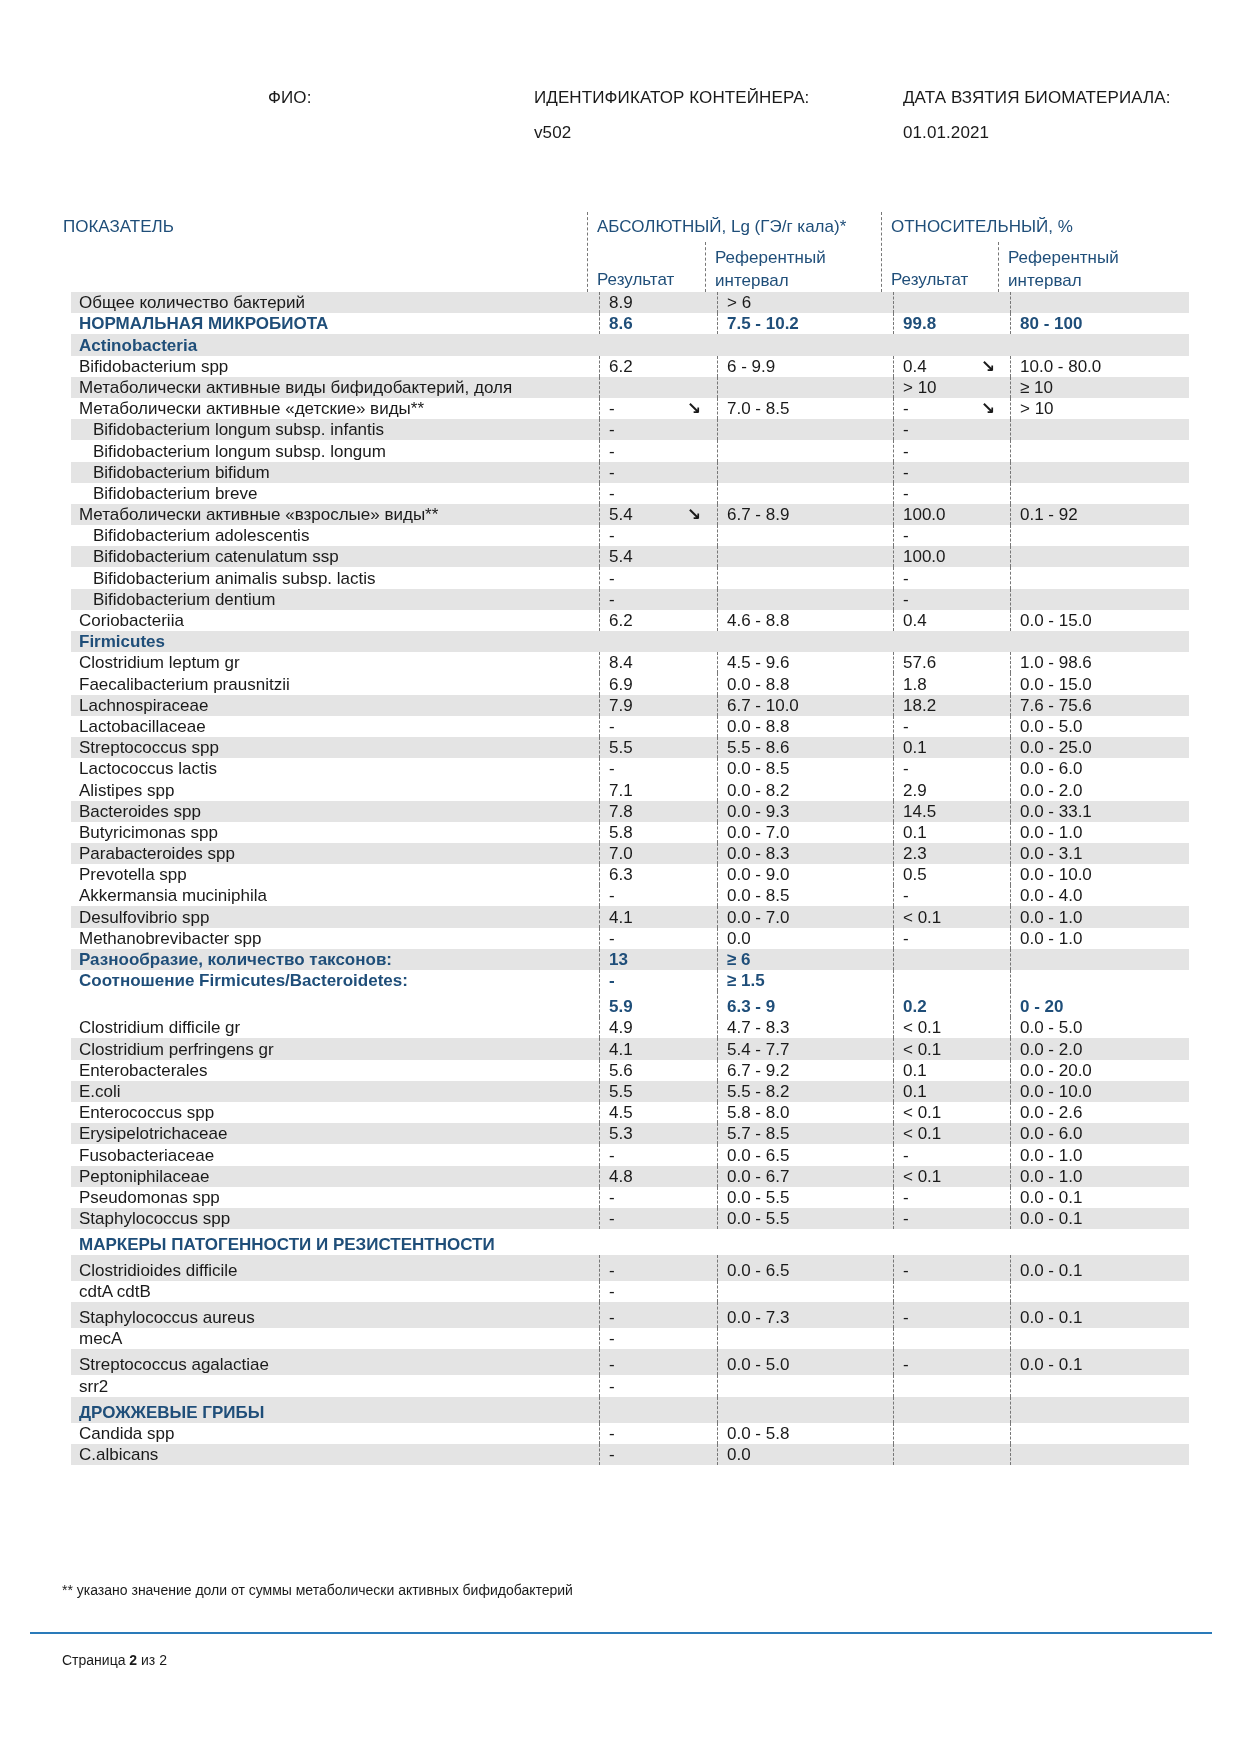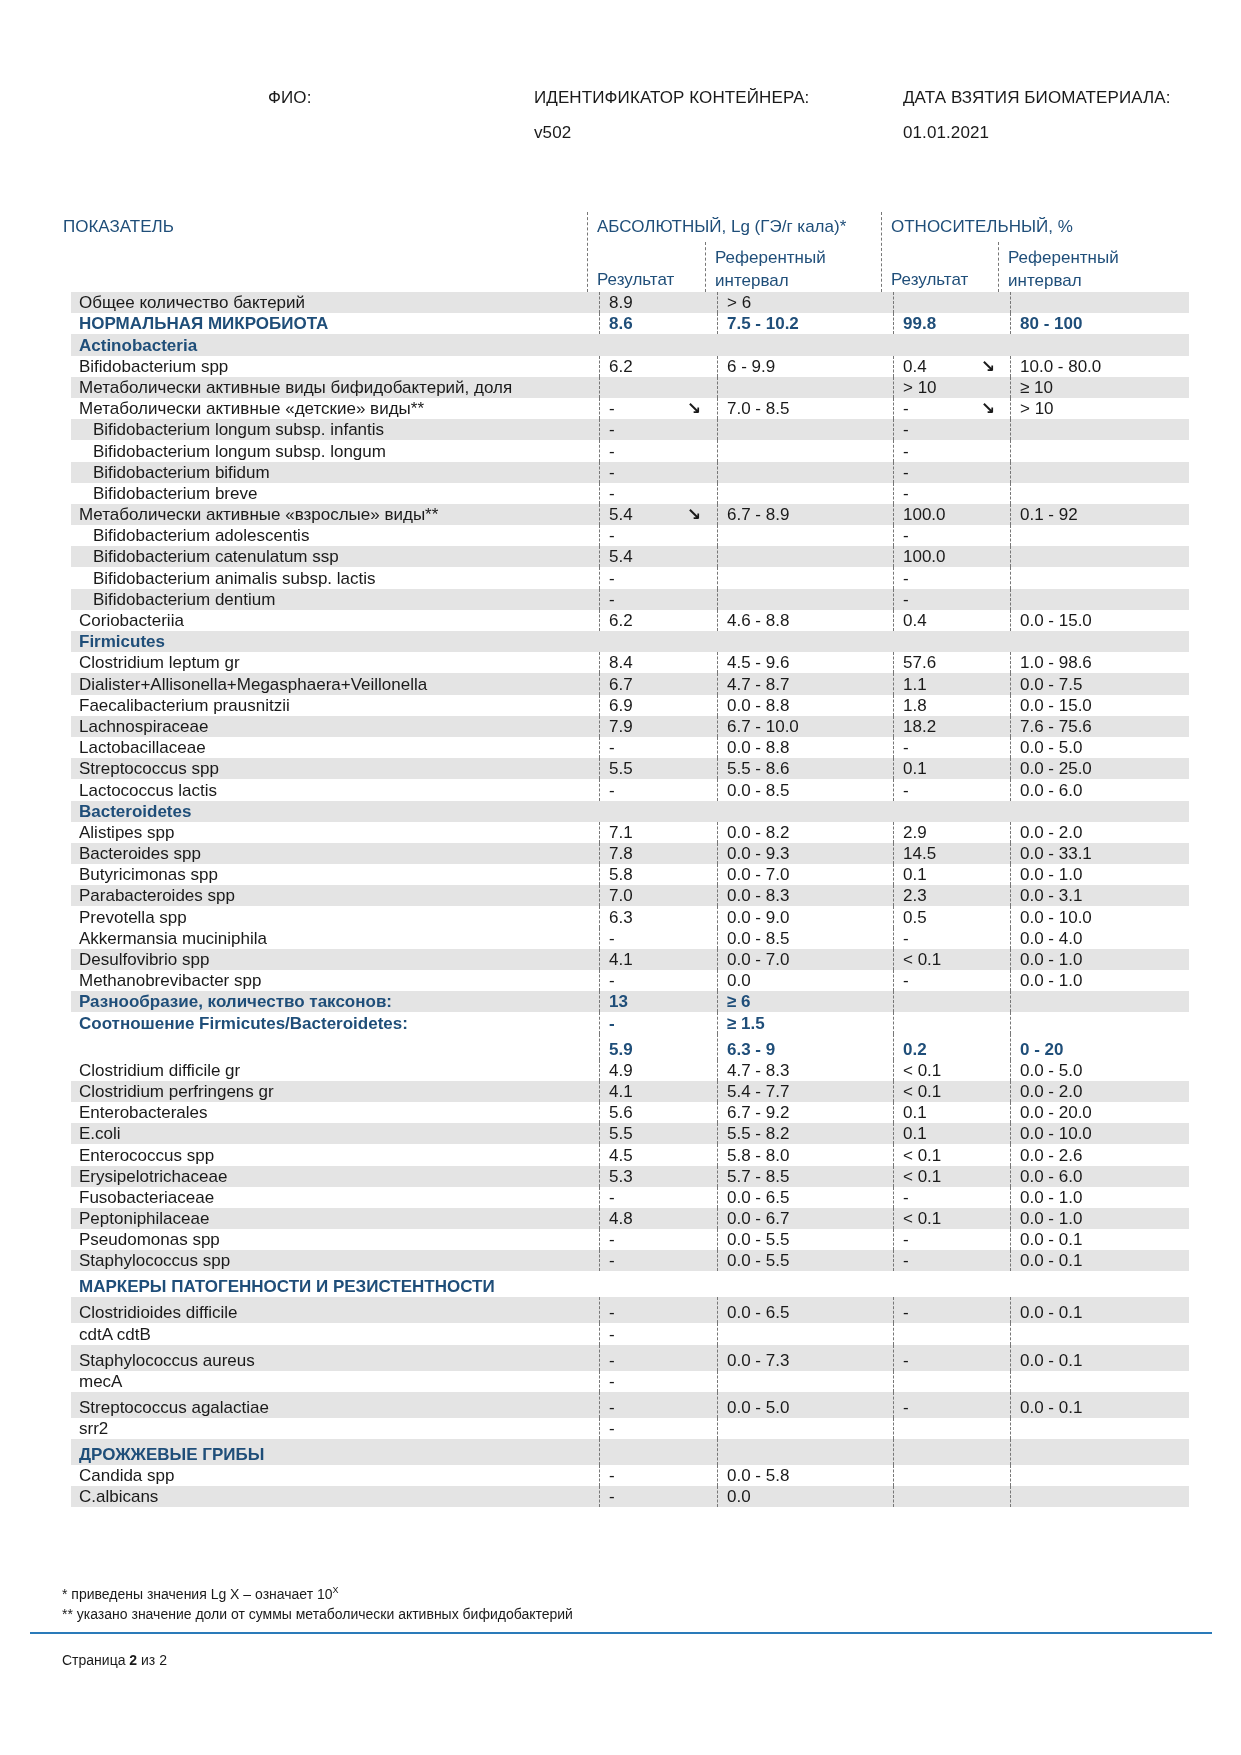--- a/index.html
+++ b/index.html
@@ -262,31 +262,20 @@
         <span class="cell c-name">Clostridium leptum gr</span>
         <span class="cell c-abs">8.4</span>
         <span class="cell c-absref">4.5 - 9.6</span>
         <span class="cell c-rel">57.6</span>
         <span class="cell c-relref">1.0 - 98.6</span>
         <div class="vline" style="left: 528px;"></div>
         <div class="vline" style="left: 646px;"></div>
         <div class="vline" style="left: 822px;"></div>
         <div class="vline" style="left: 939px;"></div>
       </div>
-      <div class="row shade">
-        <span class="cell c-name">Dialister+Allisonella+Megasphaera+Veillonella</span>
-        <span class="cell c-abs">6.7</span>
-        <span class="cell c-absref">4.7 - 8.7</span>
-        <span class="cell c-rel">1.1</span>
-        <span class="cell c-relref">0.0 - 7.5</span>
-        <div class="vline" style="left: 528px;"></div>
-        <div class="vline" style="left: 646px;"></div>
-        <div class="vline" style="left: 822px;"></div>
-        <div class="vline" style="left: 939px;"></div>
-      </div>
       <div class="row">
         <span class="cell c-name">Faecalibacterium prausnitzii</span>
         <span class="cell c-abs">6.9</span>
         <span class="cell c-absref">0.0 - 8.8</span>
         <span class="cell c-rel">1.8</span>
         <span class="cell c-relref">0.0 - 15.0</span>
         <div class="vline" style="left: 528px;"></div>
         <div class="vline" style="left: 646px;"></div>
         <div class="vline" style="left: 822px;"></div>
         <div class="vline" style="left: 939px;"></div>
@@ -327,27 +316,20 @@
       <div class="row">
         <span class="cell c-name">Lactococcus lactis</span>
         <span class="cell c-abs">-</span>
         <span class="cell c-absref">0.0 - 8.5</span>
         <span class="cell c-rel">-</span>
         <span class="cell c-relref">0.0 - 6.0</span>
         <div class="vline" style="left: 528px;"></div>
         <div class="vline" style="left: 646px;"></div>
         <div class="vline" style="left: 822px;"></div>
         <div class="vline" style="left: 939px;"></div>
-      </div>
-      <div class="row shade group">
-        <span class="cell c-name">Bacteroidetes</span>
-        <span class="cell c-abs"></span>
-        <span class="cell c-absref"></span>
-        <span class="cell c-rel"></span>
-        <span class="cell c-relref"></span>
       </div>
       <div class="row">
         <span class="cell c-name">Alistipes spp</span>
         <span class="cell c-abs">7.1</span>
         <span class="cell c-absref">0.0 - 8.2</span>
         <span class="cell c-rel">2.9</span>
         <span class="cell c-relref">0.0 - 2.0</span>
         <div class="vline" style="left: 528px;"></div>
         <div class="vline" style="left: 646px;"></div>
         <div class="vline" style="left: 822px;"></div>
@@ -679,17 +661,16 @@
         <div class="vline" style="left: 939px;"></div>
       </div>
     </div>
 <div class="vline" style="left: 528px; top: 0px; bottom: auto; height: 80px;"></div>
     <div class="vline" style="left: 822px; top: 0px; bottom: auto; height: 80px;"></div>
     <div class="vline" style="left: 646px; top: 30px; bottom: auto; height: 50px;"></div>
     <div class="vline" style="left: 939px; top: 30px; bottom: auto; height: 50px;"></div>
   </div>
 
 <div class="footnotes">
-  <div><span>* приведены значения Lg X – означает 10</span><sup>X</sup></div>
   <div>** указано значение доли от суммы метаболически активных бифидобактерий</div>
 </div>
 <div class="footer-line"></div>
 <div class="page-num"><span>Страница </span><b>2</b><span> из </span><span>2</span></div>
 
 </body></html>

